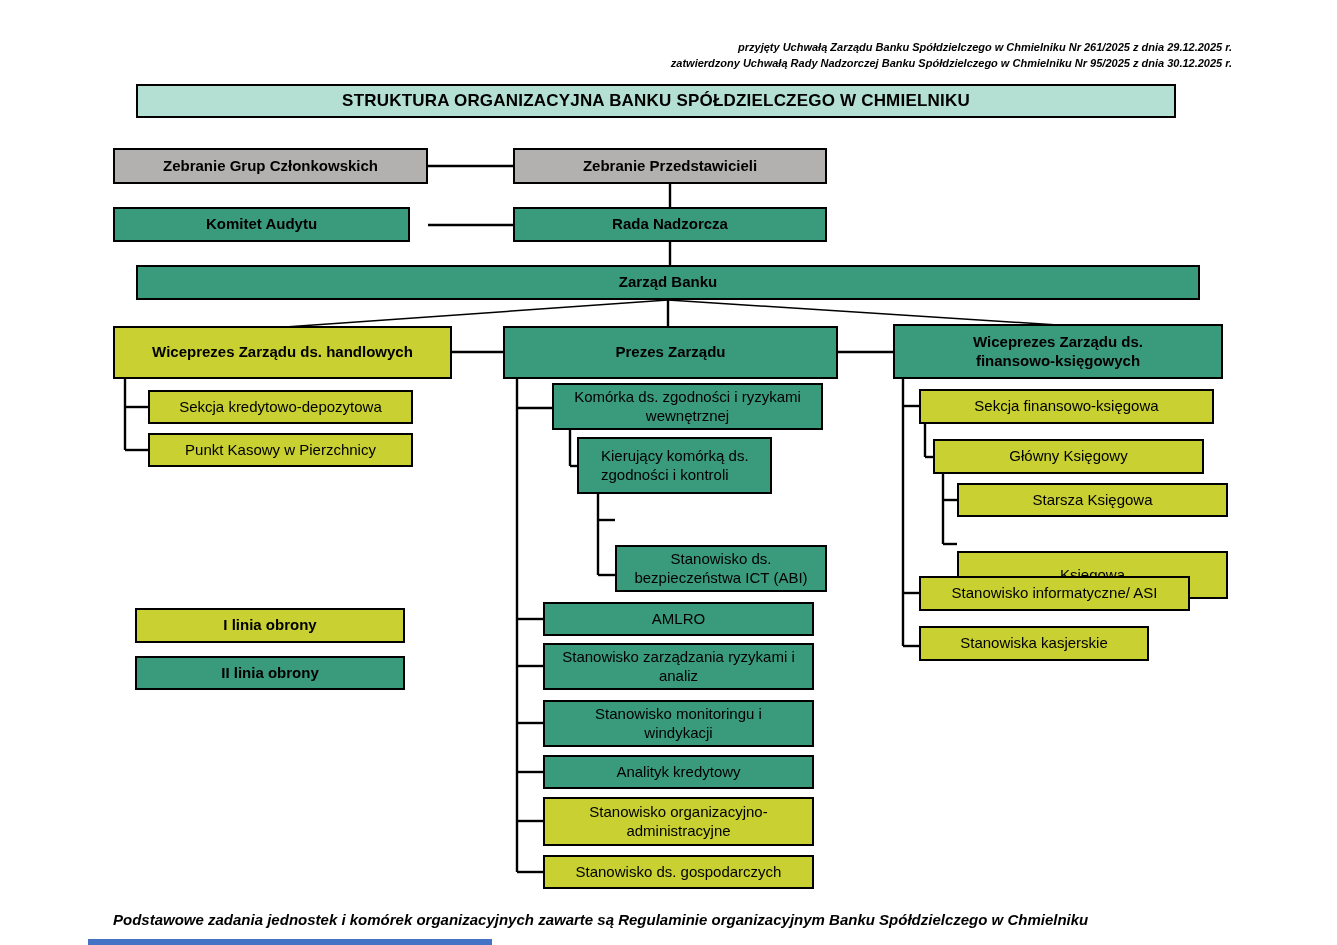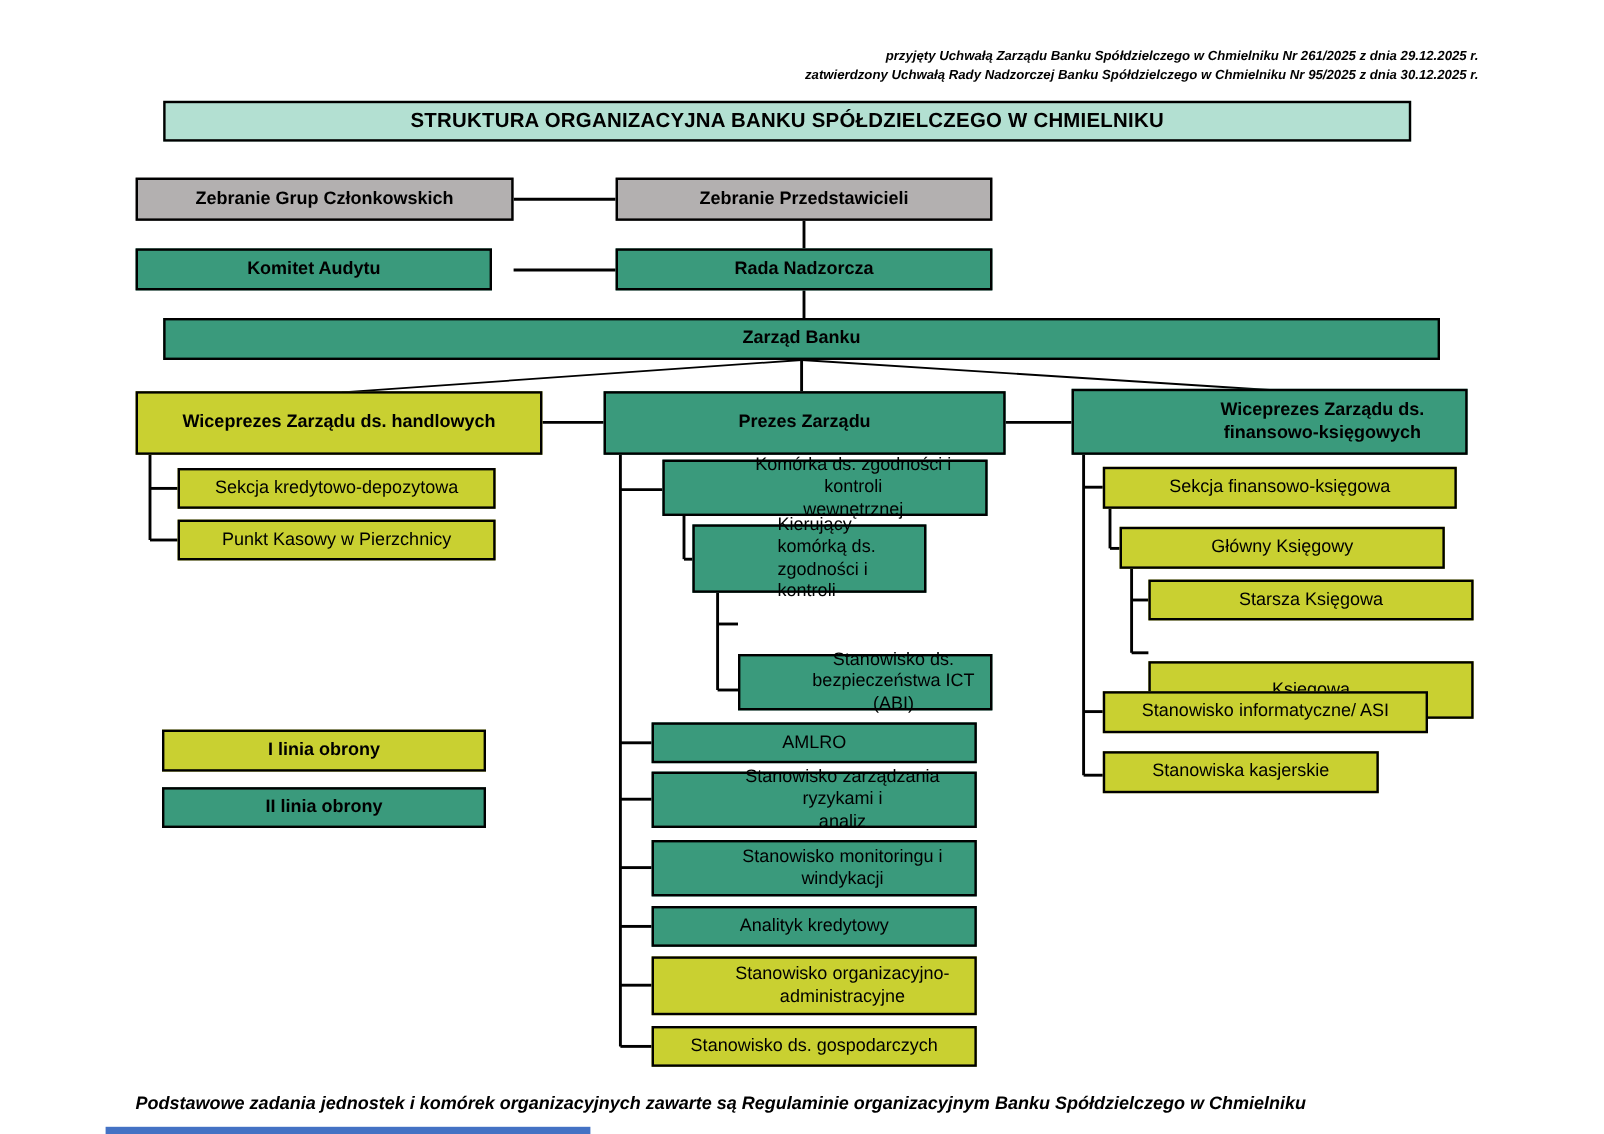--- a/index.html
+++ b/index.html
@@ -29,21 +29,21 @@
     font-size: 15px;
     line-height: 1.22;
     z-index: 1;
     padding: 2px 6px;
   }
   .teal   { background: #3a9a7c; }
   .yellow { background: #c9d031; }
   .gray   { background: #b3b0b0; }
   .mint   { background: #b3e0d2; }
   .bold   { font-weight: bold; }
-  .pre    { white-space: pre-line; padding-left: 47px; }
+  .pre    { white-space: pre-line; }
   .left-align {
     justify-content: flex-start;
     text-align: left;
     padding-left: 22px;
   }
   .title-bar {
     font-size: 17px;
     letter-spacing: 0.2px;
   }
   .ann {
@@ -160,21 +160,21 @@
   </div>
 
   <div class="node yellow" style="left:148px;top:390px;width:265px;height:34px;">
     <span>Sekcja kredytowo-depozytowa</span>
   </div>
   <div class="node yellow" style="left:148px;top:433px;width:265px;height:34px;">
     <span>Punkt Kasowy w Pierzchnicy</span>
   </div>
 
   <div class="node teal" style="left:552px;top:383px;width:271px;height:47px;">
-    <span class="pre">Komórka ds. zgodności i kontroli
+    <span class="pre">Komórka ds. zgodności i ryzykami
 wewnętrznej</span>
   </div>
   <div class="node teal left-align" style="left:577px;top:437px;width:195px;height:57px;">
     <span class="pre">Kierujący komórką ds.
 zgodności i kontroli</span>
   </div>
   <div class="node teal" style="left:615px;top:545px;width:212px;height:47px;">
     <span class="pre">Stanowisko ds.
 bezpieczeństwa ICT (ABI)</span>
   </div>

